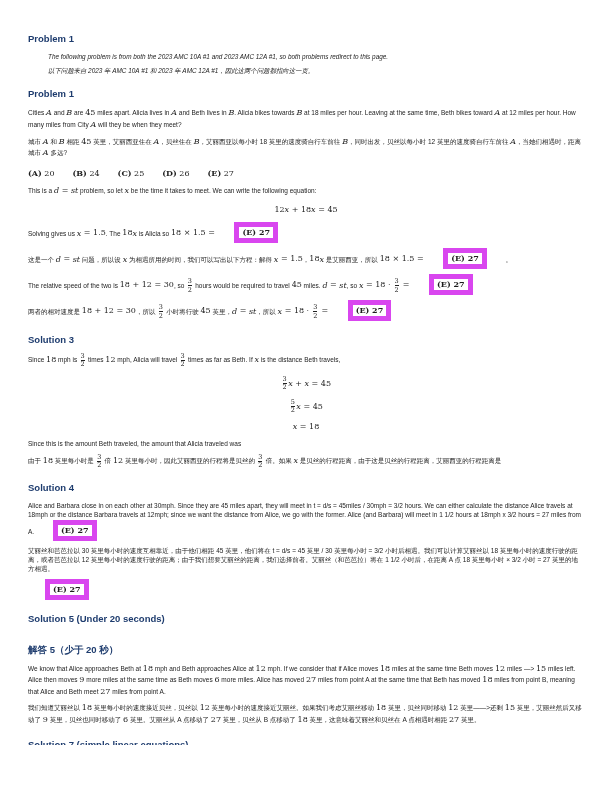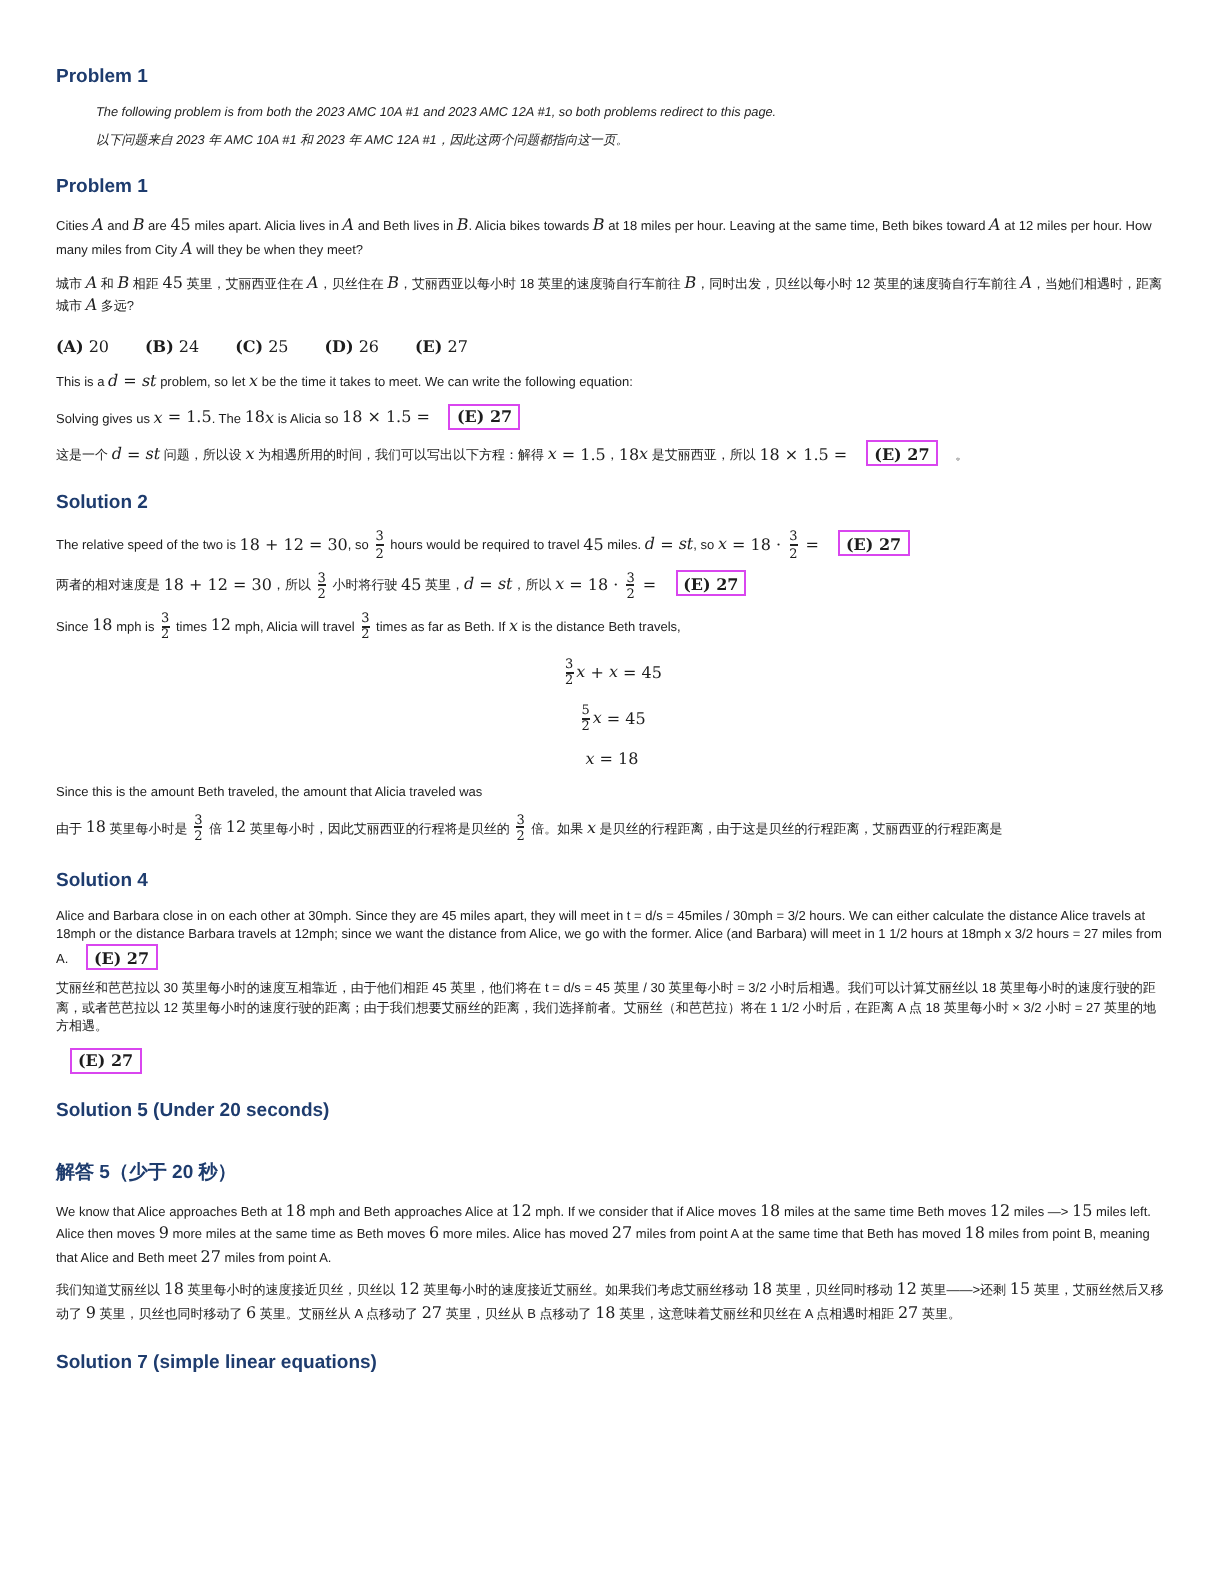--- a/index.html
+++ b/index.html
@@ -52,48 +52,49 @@
     text-align: center;
     font-family: "DejaVu Serif", serif;
     font-size: 6.5px;
     line-height: 1.05;
     margin: 0 1.5px;
   }
   .frac .den { display: block; border-top: 0.8px solid #222; padding-top: 0.5px; }
   .frac .num { display: block; }
   .box {
     display: inline-block;
-    border: 1px solid #d946ef;
+    border: 5px solid #d946ef;
     padding: 0.5px 3px;
     font-family: "DejaVu Serif", serif;
     font-weight: bold;
     font-size: 8px;
-    margin: 0 7px;
+    margin: 0 17px;
     line-height: 1.25;
   }
   .gap { display: inline-block; width: 18px; }
 </style>
 </head>
 <body>
 
 <div class="page">
   <div id="doc">
       <div class="h" style="color: rgb(30, 60, 110);">Problem 1</div>
       <div class="note">The following problem is from both the 2023 AMC 10A #1 and 2023 AMC 12A #1, so both problems redirect to this page.</div>
       <div class="note">以下问题来自 2023 年 AMC 10A #1 和 2023 年 AMC 12A #1，因此这两个问题都指向这一页。</div>
       <div class="h" style="color: rgb(30, 60, 110);">Problem 1</div>
       <div class="p"><span class="t">Cities </span><span class="m">A</span><span class="t"> and </span><span class="m">B</span><span class="t"> are </span><span class="mn">45</span><span class="t"> miles apart. Alicia lives in </span><span class="m">A</span><span class="t"> and Beth lives in </span><span class="m">B</span><span class="t">. Alicia bikes towards </span><span class="m">B</span><span class="t"> at 18 miles per hour. Leaving at the same time, Beth bikes toward </span><span class="m">A</span><span class="t"> at 12 miles per hour. How many miles from City </span><span class="m">A</span><span class="t"> will they be when they meet?</span></div>
       <div class="p"><span class="t">城市 </span><span class="m">A</span><span class="t"> 和 </span><span class="m">B</span><span class="t"> 相距 </span><span class="mn">45</span><span class="t"> 英里，艾丽西亚住在 </span><span class="m">A</span><span class="t">，贝丝住在 </span><span class="m">B</span><span class="t">，艾丽西亚以每小时 18 英里的速度骑自行车前往 </span><span class="m">B</span><span class="t">，同时出发，贝丝以每小时 12 英里的速度骑自行车前往 </span><span class="m">A</span><span class="t">，当她们相遇时，距离城市 </span><span class="m">A</span><span class="t"> 多远?</span></div>
       <div class="p choices"><span class="mb">(A)</span><span class="mn"> 20</span><span class="gap"></span><span class="mb">(B)</span><span class="mn"> 24</span><span class="gap"></span><span class="mb">(C)</span><span class="mn"> 25</span><span class="gap"></span><span class="mb">(D)</span><span class="mn"> 26</span><span class="gap"></span><span class="mb">(E)</span><span class="mn"> 27</span></div>
       <div class="p"><span class="t">This is a </span><span class="m">d</span><span class="mn"> = </span><span class="m">st</span><span class="t"> problem, so let </span><span class="m">x</span><span class="t"> be the time it takes to meet. We can write the following equation:</span></div>
+      <div class="eq"><span class="mn">12</span><span class="m">x</span><span class="mn"> + 18</span><span class="m">x</span><span class="mn"> = 45</span></div>
       <div class="p"><span class="t">Solving gives us </span><span class="m">x</span><span class="mn"> = 1.5</span><span class="t">. The </span><span class="mn">18</span><span class="m">x</span><span class="t"> is Alicia so </span><span class="mn">18 × 1.5 = </span><span class="box">(E) 27</span></div>
       <div class="p"><span class="t">这是一个 </span><span class="m">d</span><span class="mn"> = </span><span class="m">st</span><span class="t"> 问题，所以设 </span><span class="m">x</span><span class="t"> 为相遇所用的时间，我们可以写出以下方程：解得 </span><span class="m">x</span><span class="mn"> = 1.5</span><span class="t">，</span><span class="mn">18</span><span class="m">x</span><span class="t"> 是艾丽西亚，所以 </span><span class="mn">18 × 1.5 = </span><span class="box">(E) 27</span><span class="t"> 。</span></div>
-      <div class="h" style="color: rgb(30, 60, 110);">Solution 2</div>
       <div class="p"><span class="t">The relative speed of the two is </span><span class="mn">18 + 12 = 30</span><span class="t">, so </span><span class="frac"><span class="num">3</span><span class="den">2</span></span><span class="t"> hours would be required to travel </span><span class="mn">45</span><span class="t"> miles. </span><span class="m">d</span><span class="mn"> = </span><span class="m">st</span><span class="t">, so </span><span class="m">x</span><span class="mn"> = 18 · </span><span class="frac"><span class="num">3</span><span class="den">2</span></span><span class="mn"> = </span><span class="box">(E) 27</span></div>
       <div class="p"><span class="t">两者的相对速度是 </span><span class="mn">18 + 12 = 30</span><span class="t">，所以 </span><span class="frac"><span class="num">3</span><span class="den">2</span></span><span class="t"> 小时将行驶 </span><span class="mn">45</span><span class="t"> 英里，</span><span class="m">d</span><span class="mn"> = </span><span class="m">st</span><span class="t">，所以 </span><span class="m">x</span><span class="mn"> = 18 · </span><span class="frac"><span class="num">3</span><span class="den">2</span></span><span class="mn"> = </span><span class="box">(E) 27</span></div>
+      <div class="h" style="color: rgb(30, 60, 110);">Solution 3</div>
       <div class="p"><span class="t">Since </span><span class="mn">18</span><span class="t"> mph is </span><span class="frac"><span class="num">3</span><span class="den">2</span></span><span class="t"> times </span><span class="mn">12</span><span class="t"> mph, Alicia will travel </span><span class="frac"><span class="num">3</span><span class="den">2</span></span><span class="t"> times as far as Beth. If </span><span class="m">x</span><span class="t"> is the distance Beth travels,</span></div>
       <div class="eq"><span class="frac"><span class="num">3</span><span class="den">2</span></span><span class="m">x</span><span class="mn"> + </span><span class="m">x</span><span class="mn"> = 45</span></div>
       <div class="eq"><span class="frac"><span class="num">5</span><span class="den">2</span></span><span class="m">x</span><span class="mn"> = 45</span></div>
       <div class="eq"><span class="m">x</span><span class="mn"> = 18</span></div>
       <div class="p"><span class="t">Since this is the amount Beth traveled, the amount that Alicia traveled was</span></div>
       <div class="p"><span class="t">由于 </span><span class="mn">18</span><span class="t"> 英里每小时是 </span><span class="frac"><span class="num">3</span><span class="den">2</span></span><span class="t"> 倍 </span><span class="mn">12</span><span class="t"> 英里每小时，因此艾丽西亚的行程将是贝丝的 </span><span class="frac"><span class="num">3</span><span class="den">2</span></span><span class="t"> 倍。如果 </span><span class="m">x</span><span class="t"> 是贝丝的行程距离，由于这是贝丝的行程距离，艾丽西亚的行程距离是</span></div>
       <div class="h" style="color: rgb(30, 60, 110);">Solution 4</div>
       <div class="p"><span class="t">Alice and Barbara close in on each other at 30mph. Since they are 45 miles apart, they will meet in t = d/s = 45miles / 30mph = 3/2 hours. We can either calculate the distance Alice travels at 18mph or the distance Barbara travels at 12mph; since we want the distance from Alice, we go with the former. Alice (and Barbara) will meet in 1 1/2 hours at 18mph x 3/2 hours = 27 miles from A. </span><span class="box">(E) 27</span></div>
       <div class="p"><span class="t">艾丽丝和芭芭拉以 30 英里每小时的速度互相靠近，由于他们相距 45 英里，他们将在 t = d/s = 45 英里 / 30 英里每小时 = 3/2 小时后相遇。我们可以计算艾丽丝以 18 英里每小时的速度行驶的距离，或者芭芭拉以 12 英里每小时的速度行驶的距离；由于我们想要艾丽丝的距离，我们选择前者。艾丽丝（和芭芭拉）将在 1 1/2 小时后，在距离 A 点 18 英里每小时 × 3/2 小时 = 27 英里的地方相遇。</span></div>
       <div class="p"><span class="box">(E) 27</span></div>

